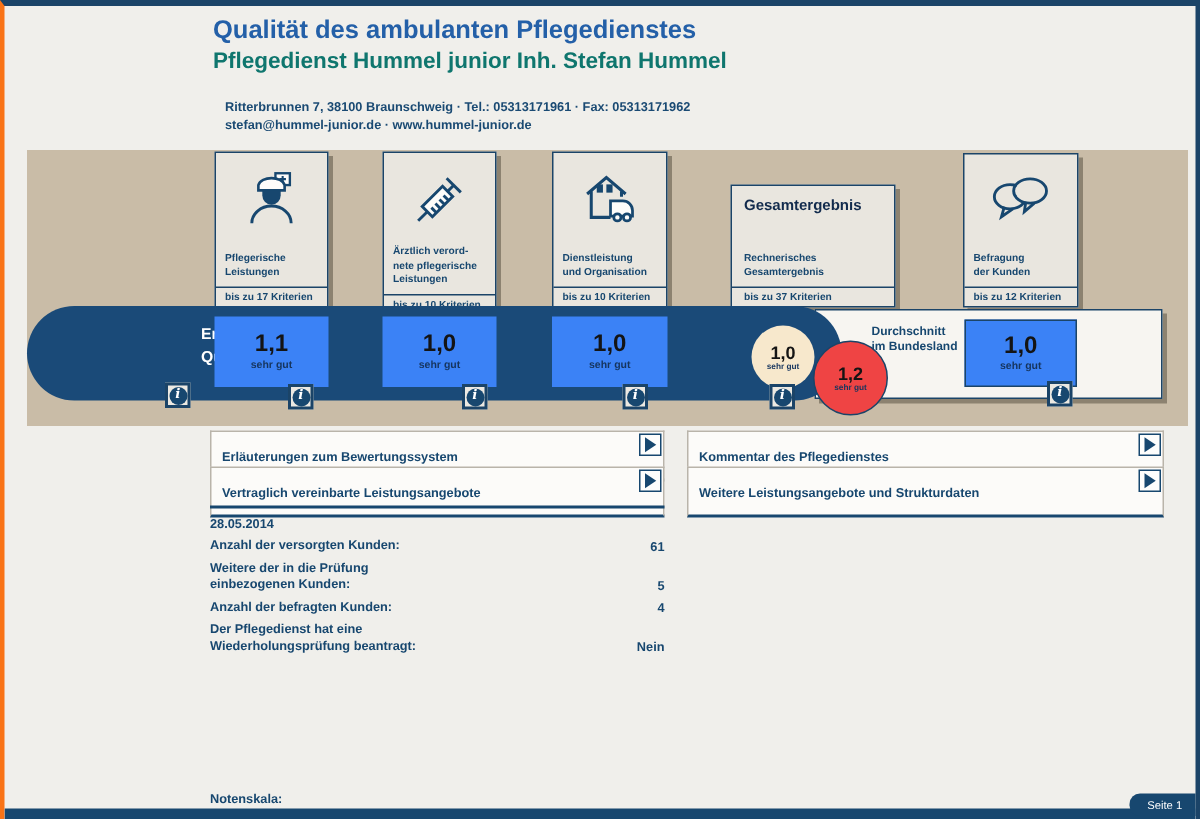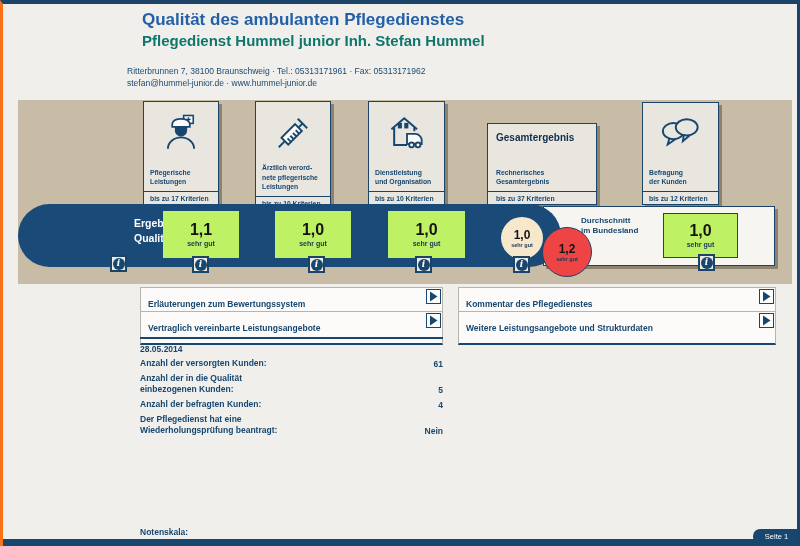--- a/index.html
+++ b/index.html
@@ -5,21 +5,21 @@
   html,body{margin:0;padding:0;background:#d7d4cd;}
   .page{position:relative;width:800px;height:546px;box-sizing:border-box;
         background:#f0efeb;border-top:4px solid #1b4468;border-left:3px solid #f97316;
         border-right:3px solid #1b4468;overflow:hidden;
         font-family:"Liberation Sans",sans-serif;}
   .abs{position:absolute;}
 
   
   .hdr-title{left:139px;top:6px;font-size:17px;font-weight:bold;color:#2460a8;}
   .hdr-sub{left:139px;top:28px;font-size:15px;font-weight:bold;color:#0f766e;}
-  .addr{left:124px;font-size:8.5px;font-weight:normal;color:#1a4a73;text-align:right;}
+  .addr{left:147px;font-size:8.5px;font-weight:bold;color:#1a4a73;text-align:right;}
 
   
   .beige{left:15px;top:96px;width:774px;height:184px;background:#c9bca7;z-index:0;}
 
   
   .card{box-sizing:border-box;background:#e9e6df;border:1.5px solid #1b4468;
         box-shadow:3px 3px 0 rgba(80,72,58,.5);display:flex;flex-direction:column;z-index:1;}
   .card-icon{flex:0 0 56px;display:flex;align-items:center;justify-content:center;padding-top:3px;}
   .card-label{flex:1;display:flex;align-items:flex-end;font-size:6.8px;font-weight:bold;
         color:#17476f;padding:2px 6px 4px;white-space:pre-line;line-height:1.4;}
@@ -27,22 +27,22 @@
         padding:3px 6px 2px;}
   .card4-title{font-size:10px;font-weight:bold;color:#122b4d;padding:8px 8px 0;}
 
   
   .panel{left:540px;top:202px;width:232px;height:60px;background:#f7f5f1;border:1px solid #1b4468;
         box-shadow:3px 3px 0 rgba(80,72,58,.5);z-index:1;box-sizing:border-box;}
   .blue-band{left:15px;top:200px;width:543px;height:63px;border-radius:33px;background:#1a4a78;z-index:2;}
   .band-label{left:131px;top:212px;font-size:10.5px;font-weight:bold;color:#ffffff;
         white-space:pre-line;line-height:1.4;z-index:3;}
 
-  .score-box{background:#bef264;display:flex;flex-direction:column;align-items:center;
-        justify-content:center;z-index:3;box-sizing:border-box;margin-left:20px;}
+  .score-box{background:#3b82f6;display:flex;flex-direction:column;align-items:center;
+        justify-content:center;z-index:3;box-sizing:border-box;}
   .score-num{font-size:16px;font-weight:bold;color:#141414;line-height:1;}
   .score-grade{font-size:7px;font-weight:bold;color:#16355e;margin-top:2px;}
 
   .circle{border-radius:50%;display:flex;flex-direction:column;align-items:center;
         justify-content:center;z-index:4;box-sizing:border-box;}
   .c-gesamt{left:498px;top:213px;width:42px;height:42px;background:#f7e8cc;}
   .c-avg{left:539px;top:223px;width:50px;height:50px;background:#ef4444;border:1.5px solid #1b4468;}
   .c-num{font-size:12px;font-weight:bold;color:#141414;line-height:1;}
   .c-grade{font-size:5.5px;font-weight:bold;color:#16355e;margin-top:1px;}
   .avg-label{left:578px;top:212px;font-size:8px;font-weight:bold;color:#17476f;
@@ -274,21 +274,21 @@
 
   <div class="abs details">
     <div class="d-row">
       <span class="d-value">28.05.2014</span>
     </div>
     <div class="d-row">
       <span class="d-label">Anzahl der versorgten Kunden:</span>
       <span class="d-value">61</span>
     </div>
     <div class="d-row">
-      <span class="d-label">Anzahl der in die Qualität
+      <span class="d-label">Weitere der in die Prüfung
 einbezogenen Kunden:</span>
       <span class="d-value">5</span>
     </div>
     <div class="d-row">
       <span class="d-label">Anzahl der befragten Kunden:</span>
       <span class="d-value">4</span>
     </div>
     <div class="d-row">
       <span class="d-label">Der Pflegedienst hat eine
 Wiederholungsprüfung beantragt:</span>

